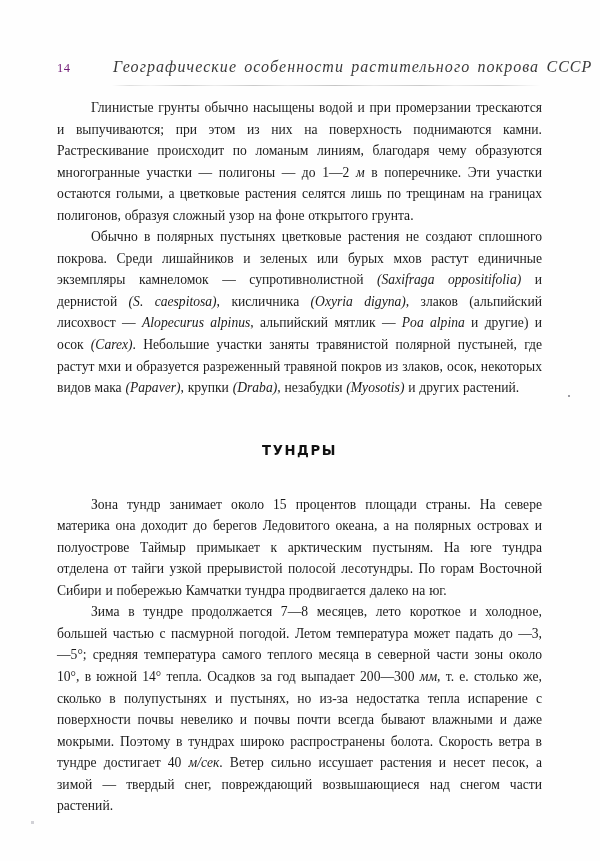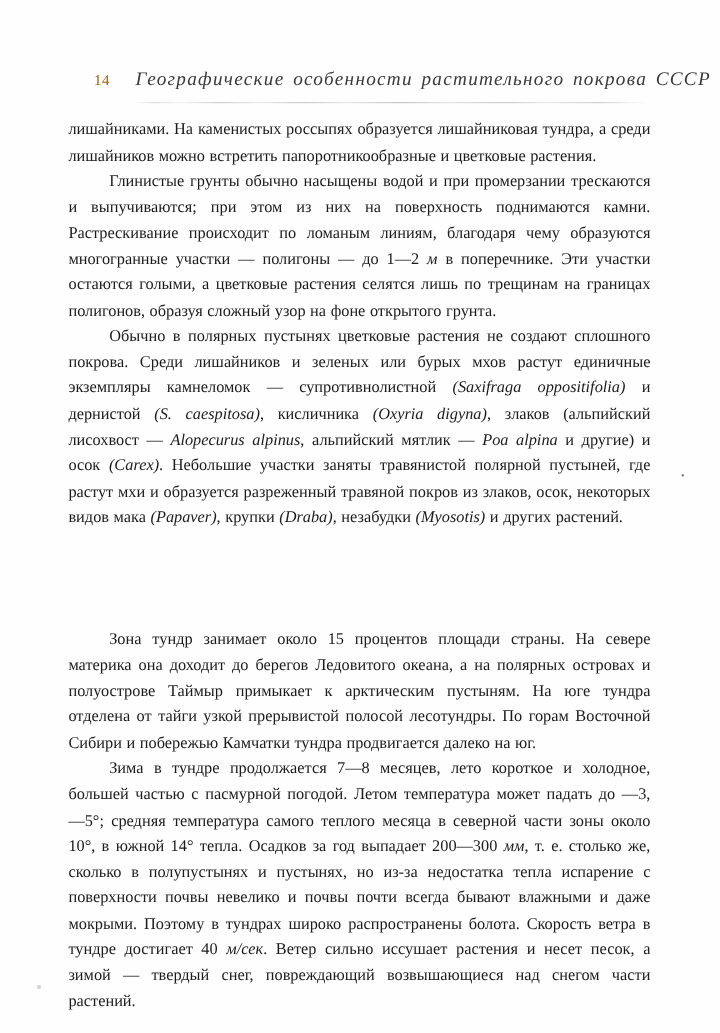--- a/index.html
+++ b/index.html
@@ -29,25 +29,24 @@
     left: 57px;
     right: 59px;
     top: 58px;
     height: 20px;
     display: flex;
     align-items: baseline;
   }
   .folio {
     font-family: "Liberation Serif", serif;
     font-size: 12.5px;
-    color: #a16207;
+    color: #701a75;
     width: 56px;
     flex: 0 0 56px;
     letter-spacing: 0.5px;
-    text-align: center;
   }
   .runhead-title {
     flex: 1 1 auto;
     text-align: left;
     font-style: italic;
     font-size: 16px;
     color: #3a3a3a;
     letter-spacing: 1.05px;
     word-spacing: 2.2px;
     white-space: nowrap;
@@ -136,26 +135,26 @@
 <div class="page">
 
   <div class="runhead">
     <span class="folio">14</span>
     <span class="runhead-title">Географические особенности растительного покрова СССР</span>
   </div>
   <div class="runhead-rule"></div>
 
   <div class="column">
     <div id="paras-before">
-        <p class="para cont" id="p-lichens"><span>лишайниками. На каменистых россыпях образуется лишайниковая тундра, а среди лишайников можно встретить папоротникообразные и цветковые растения.</span></p>
         <p class="para" id="p-clay-soils"><span>Глинистые грунты обычно насыщены водой и при промерзании трескаются и выпучиваются; при этом из них на поверхность поднимаются камни. Растрескивание происходит по ломаным линиям, благодаря чему образуются многогранные участки — полигоны — до 1—2 </span><span class="it">м</span><span> в поперечнике. Эти участки остаются голыми, а цветковые растения селятся лишь по трещинам на границах полигонов, образуя сложный узор на фоне открытого грунта.</span></p>
         <p class="para" id="p-polar-deserts"><span>Обычно в полярных пустынях цветковые растения не создают сплошного покрова. Среди лишайников и зеленых или бурых мхов растут единичные экземпляры камнеломок — супротивнолистной </span><span class="it">(Saxifraga oppositifolia)</span><span> и дернистой </span><span class="it">(S. caespitosa)</span><span>, кисличника </span><span class="it">(Oxyria digyna)</span><span>, злаков (альпийский лисохвост — </span><span class="it">Alopecurus alpinus</span><span>, альпийский мятлик — </span><span class="it">Poa alpina</span><span> и другие) и осок </span><span class="it">(Carex)</span><span>. Небольшие участки заняты травянистой полярной пустыней, где растут мхи и образуется разреженный травяной покров из злаков, осок, некоторых видов мака </span><span class="it">(Papaver)</span><span>, крупки </span><span class="it">(Draba)</span><span>, незабудки </span><span class="it">(Myosotis)</span><span> и других растений.</span></p>
       </div>
 
     <div class="sp-before-heading"></div>
+    <h2 class="section-heading">ТУНДРЫ</h2>
     <div class="sp-after-heading"></div>
 
     <div id="paras-after">
         <p class="para" id="p-tundra-zone"><span>Зона тундр занимает около 15 процентов площади страны. На севере материка она доходит до берегов Ледовитого океана, а на полярных островах и полуострове Таймыр примыкает к арктическим пустыням. На юге тундра отделена от тайги узкой прерывистой полосой лесотундры. По горам Восточной Сибири и побережью Камчатки тундра продвигается далеко на юг.</span></p>
         <p class="para" id="p-tundra-climate"><span>Зима в тундре продолжается 7—8 месяцев, лето короткое и холодное, большей частью с пасмурной погодой. Летом температура может падать до —3, —5°; средняя температура самого теплого месяца в северной части зоны около 10°, в южной 14° тепла. Осадков за год выпадает 200—300 </span><span class="it">мм</span><span>, т. е. столько же, сколько в полупустынях и пустынях, но из-за недостатка тепла испарение с поверхности почвы невелико и почвы почти всегда бывают влажными и даже мокрыми. Поэтому в тундрах широко распространены болота. Скорость ветра в тундре достигает 40 </span><span class="it">м/сек</span><span>. Ветер сильно иссушает растения и несет песок, а зимой — твердый снег, повреждающий возвышающиеся над снегом части растений.</span></p>
       </div>
   </div>
 
   <div class="speck"></div>
   <div class="speck2"></div>

